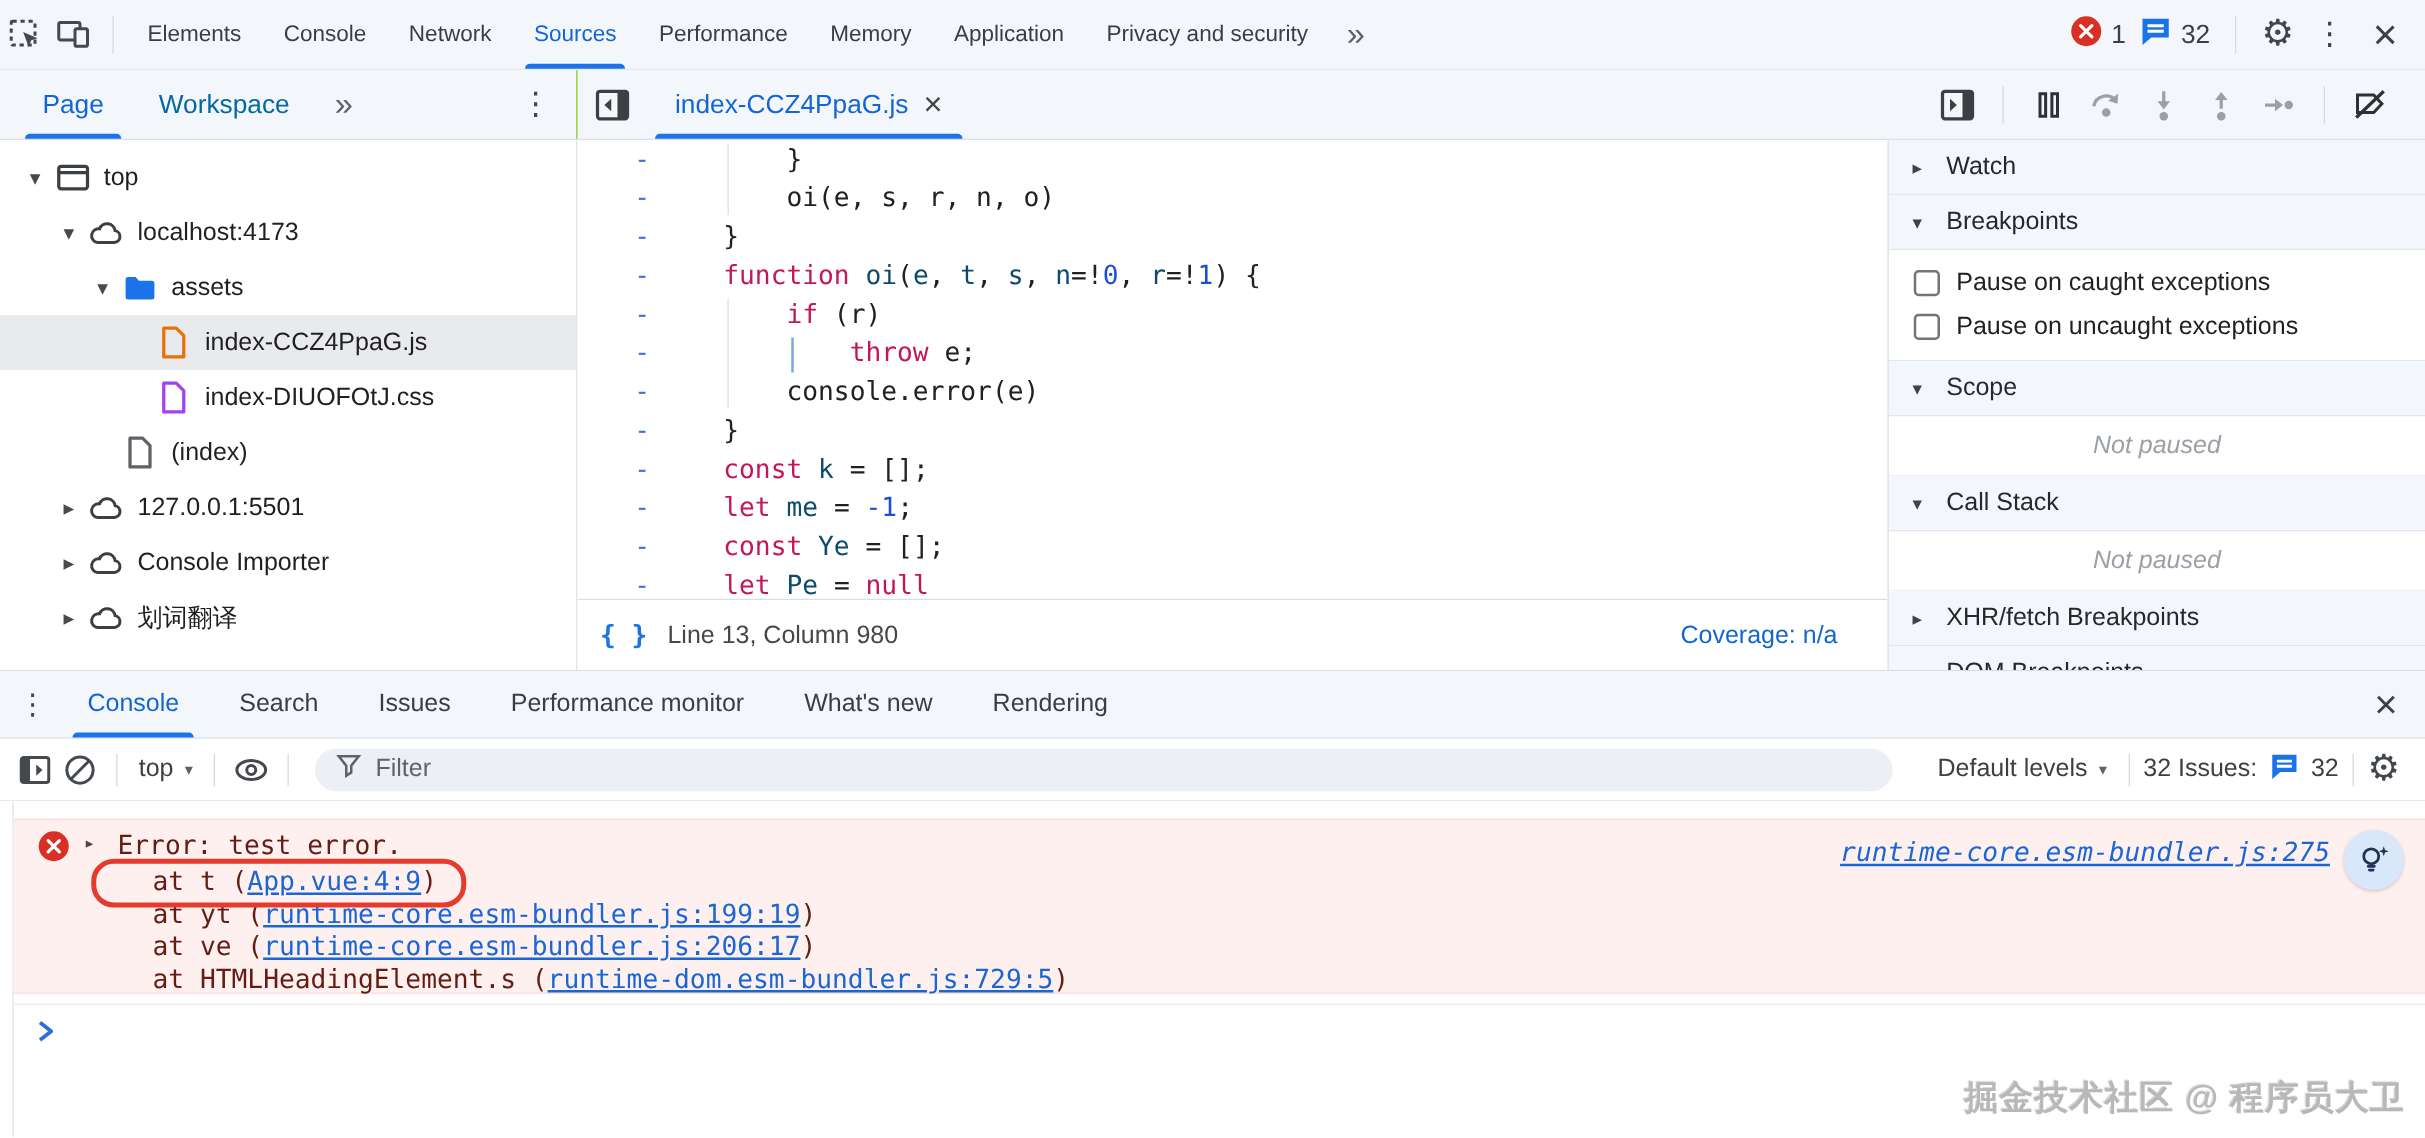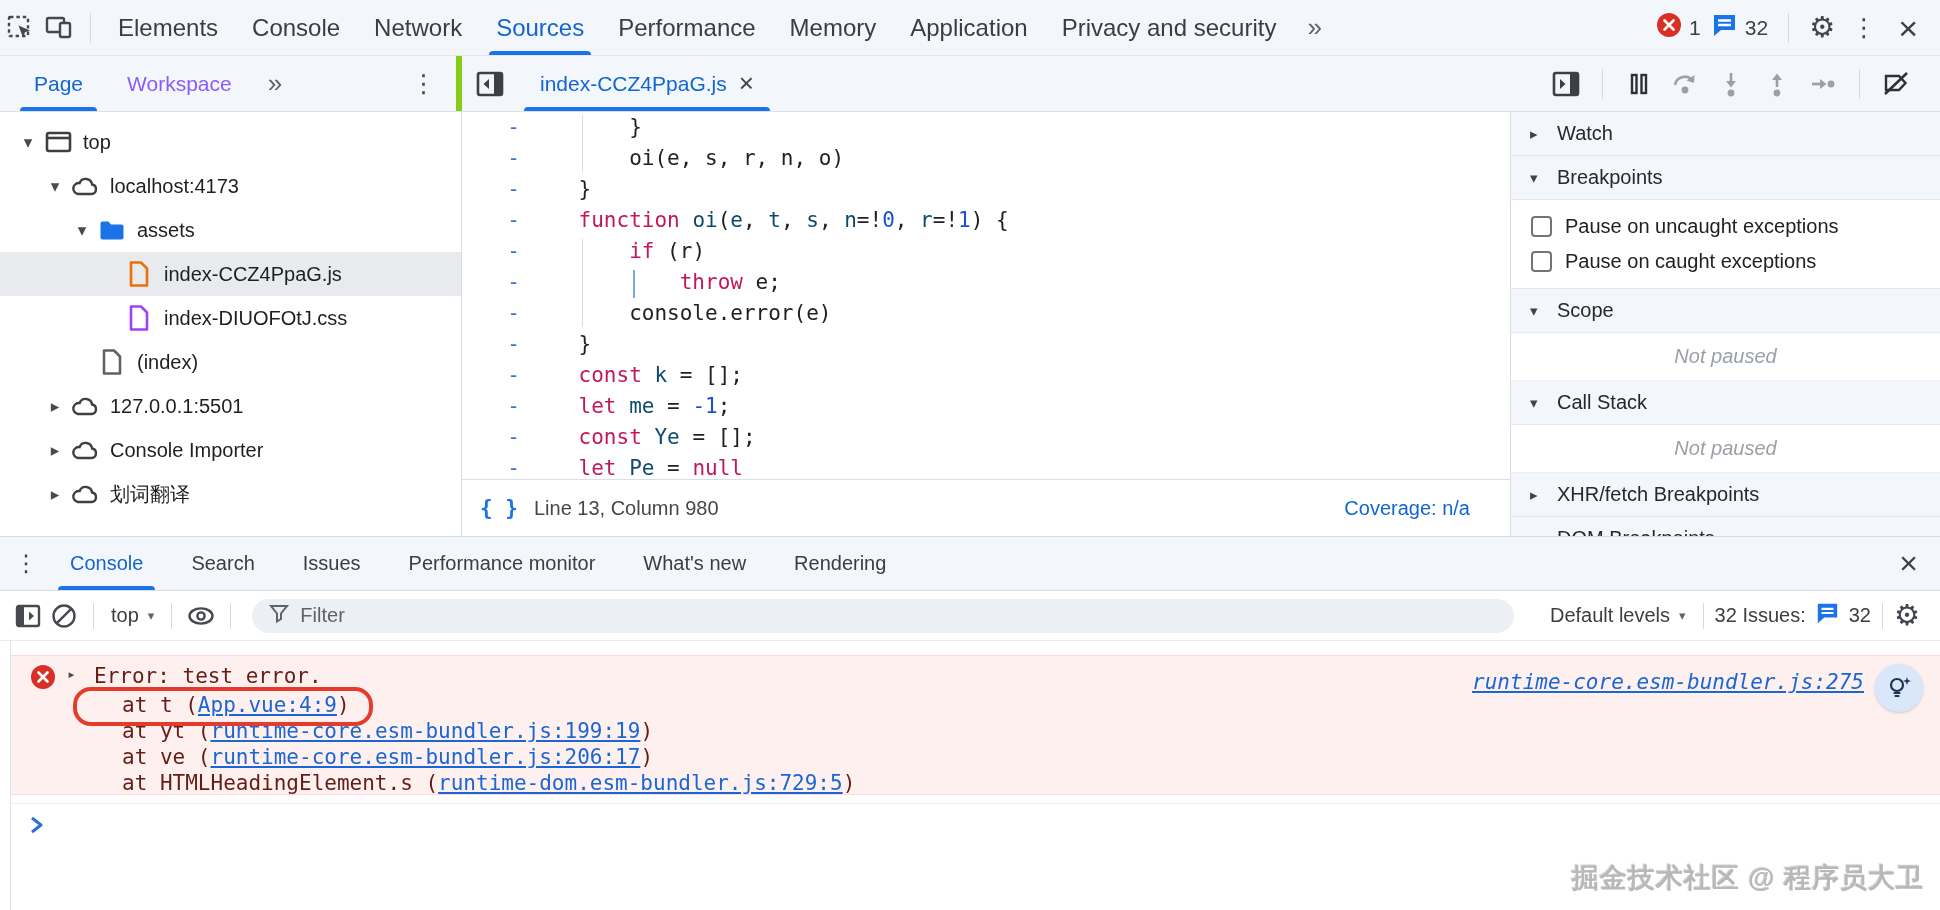--- a/index.html
+++ b/index.html
@@ -6,35 +6,35 @@
   html,body { width:1940px; height:910px; }
   body { font-family:"Liberation Sans", sans-serif; background:#fff; color:#202124; overflow:hidden; }
   #devtools { position:relative; width:1940px; height:910px; background:#fff; }
 
   
   #main-toolbar { position:absolute; left:0; top:0; width:1940px; height:56px;
     background:#f3f6fb; border-bottom:1px solid #e3e7ee; display:flex; align-items:center; }
   .tool-icon { width:40px; height:40px; display:flex; align-items:center; justify-content:center; flex:0 0 auto; }
   .vdiv { width:1px; height:30px; background:#d5d9e0; margin:0 10px; flex:0 0 auto; }
   #main-tabs { display:flex; align-items:stretch; height:100%; }
-  .main-tab { position:relative; display:flex; align-items:center; padding:0 17px; font-size:24px; color:#3a3d42; cursor:default; }
+  .main-tab { position:relative; display:flex; align-items:center; padding:0 17px; font-size:18px; color:#3a3d42; cursor:default; }
   .main-tab.active { color:#1266d1; }
   .main-tab.active::after { content:""; position:absolute; left:10px; right:10px; bottom:0; height:4px; border-radius:4px 4px 0 0; background:#1a73e8; }
   .more-tabs { font-size:26px; color:#5f6368; padding:0 14px; }
   #toolbar-right { margin-left:auto; display:flex; align-items:center; gap:10px; padding-right:16px; }
   .badge-group { display:flex; align-items:center; gap:7px; font-size:21px; color:#3c4043; }
   .gear-glyph { font-size:29px; color:#41464c; line-height:1; }
   .kebab-glyph { font-size:25px; color:#41464c; line-height:1; padding:0 6px; letter-spacing:0; }
   .close-glyph { font-size:34px; color:#3c4043; line-height:1; padding:0 6px; }
 
   
   #workspace-row { position:absolute; left:0; top:56px; width:1940px; height:56px;
     background:#f3f6fb; border-bottom:1px solid #dce0e6; display:flex; align-items:stretch; }
-  #nav-header { width:462px; flex:0 0 auto; display:flex; align-items:center; border-right:6px solid #84cc16; padding-left:12px; }
-  .nav-tab { position:relative; height:100%; display:flex; align-items:center; padding:0 22px; font-size:21px; color:#8b5cf6; }
+  #nav-header { width:462px; flex:0 0 auto; display:flex; align-items:center; border-right:1px solid #84cc16; padding-left:12px; }
+  .nav-tab { position:relative; height:100%; display:flex; align-items:center; padding:0 22px; font-size:21px; color:#0369a1; }
   .nav-tab.active { color:#1266d1; }
   .nav-tab.active::after { content:""; position:absolute; left:8px; right:8px; bottom:0; height:4px; border-radius:4px 4px 0 0; background:#1a73e8; }
   #tabstrip { flex:1 1 auto; display:flex; align-items:stretch; }
   .file-tab { position:relative; display:flex; align-items:center; gap:12px; padding:0 20px; margin-left:10px; font-size:21px; color:#1266d1; }
   .file-tab::after { content:""; position:absolute; left:4px; right:4px; bottom:0; height:4px; border-radius:4px 4px 0 0; background:#1a73e8; }
   .file-tab .tab-close { font-size:26px; color:#444; }
   #debug-controls { flex:0 0 auto; display:flex; align-items:center; gap:6px; padding-right:24px; }
 
   
   #navigator { position:absolute; left:0; top:112px; width:462px; height:424px; background:#fff;
@@ -365,25 +365,25 @@
         <span class="tri">▸</span>
         <span>Watch</span>
       </div>
       <div class="dbg-header">
         <span class="tri">▾</span>
         <span>Breakpoints</span>
       </div>
       <div class="chk-body">
         <div class="chk-row">
           <span class="chk-box"></span>
-          <span class="chk-label">Pause on uncaught exceptions</span>
+          <span class="chk-label">Pause on caught exceptions</span>
         </div>
         <div class="chk-row">
           <span class="chk-box"></span>
-          <span class="chk-label">Pause on caught exceptions</span>
+          <span class="chk-label">Pause on uncaught exceptions</span>
         </div>
       </div>
       <div class="dbg-header">
         <span class="tri">▾</span>
         <span>Scope</span>
       </div>
       <div class="not-paused">Not paused</div>
       <div class="dbg-header">
         <span class="tri">▾</span>
         <span>Call Stack</span>

